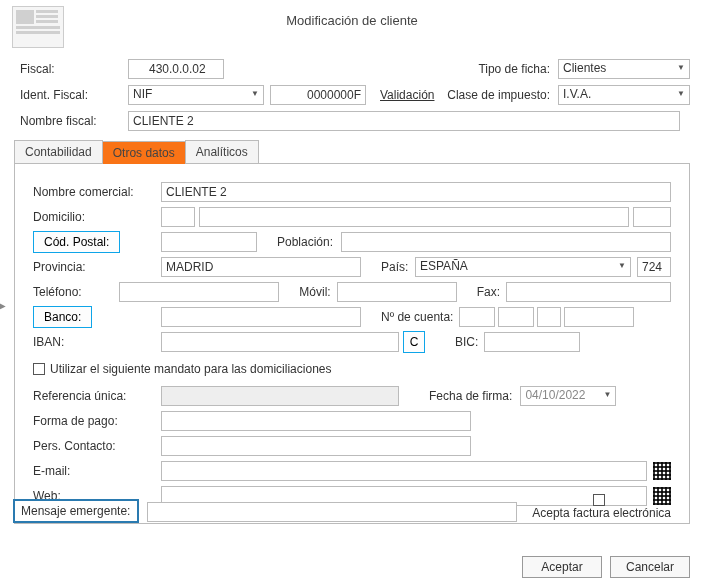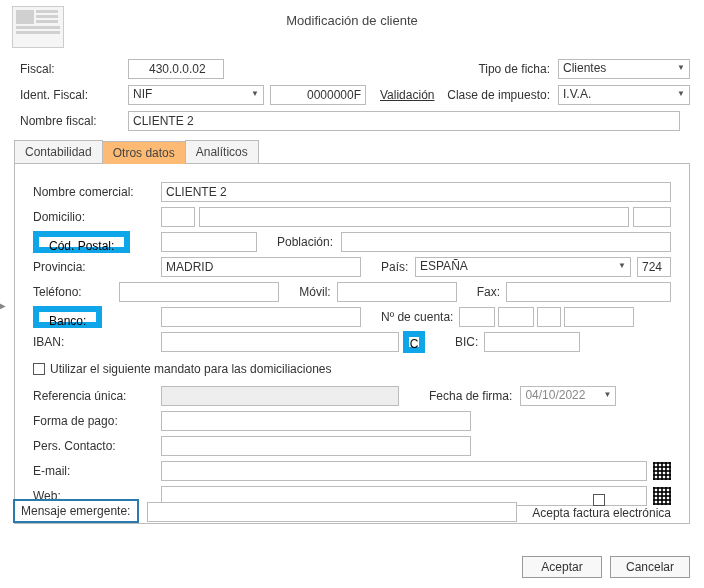--- a/index.html
+++ b/index.html
@@ -12,25 +12,25 @@
 .top-form { position: absolute; left: 20px; top: 56px; right: 14px; }
 .row { display: flex; align-items: center; height: 26px; }
 .lbl { color: #333; }
 input[type="text"], .select { height: 20px; border: 1px solid #bbb; background: #fff; padding: 1px 4px; color: #333; }
 .select { position: relative; }
 .select .arrow { position: absolute; right: 2px; top: 3px; width: 12px; height: 12px; font-size: 8px; color: #555; text-align: center; }
 .link { color: #333; text-decoration: underline; cursor: pointer; }
 .tabs { position: absolute; left: 14px; top: 140px; right: 14px; }
 .tabstrip { display: flex; border-bottom: 1px solid #bbb; }
 .tab { padding: 4px 10px; border: 1px solid #bbb; border-bottom: none; background: #f4f4f4; margin-right: -1px; color: #444; cursor: pointer; }
-.tab.active { background: #fdba74; position: relative; top: 1px; }
+.tab.active { background: #f97316; position: relative; top: 1px; }
 .panel { border: 1px solid #bbb; border-top: none; padding: 16px 18px 12px 18px; height: 360px; position: relative; }
 .frow { display: flex; align-items: center; height: 24px; margin-bottom: 1px; }
 .flbl { width: 128px; color: #333; }
-.btnlike { border: 6px solid #0ea5e9; background: #fdfdfd; padding: 2px 10px; height: 22px; cursor: pointer; }
+.btnlike { border: 1px solid #0ea5e9; background: #fdfdfd; padding: 2px 10px; height: 22px; cursor: pointer; }
 .chk { width: 12px; height: 12px; border: 1px solid #555; display: inline-block; vertical-align: middle; margin-right: 5px; }
 .qr { width: 18px; height: 18px; display: inline-block; background:
  repeating-linear-gradient(0deg,#333 0 2px,transparent 2px 4px),
  repeating-linear-gradient(90deg,#333 0 2px,transparent 2px 4px);
  background-blend-mode: multiply; }
 .msg-label { position:absolute; left:-2px; bottom:0; border:2px solid #2a7ab0; padding:2px 6px; width:126px; color:#333; height:24px; display:flex; align-items:center; }
 .msg-input { position:absolute; left:132px; bottom:1px; border:2px solid #2a7ab0; height:22px; width:370px; background:#fff; padding:1px 4px; }
 .footer { position: absolute; right: 14px; bottom: 10px; display: flex; gap: 8px; }
 .footer .btn { width: 80px; height: 22px; border: 1px solid #999; background: #f8f8f8; cursor: pointer; text-align: center; line-height: 20px; color: #333; }
 .side-arrow { position:absolute; left:-2px; top:300px; font-size:10px; color:#888; }

